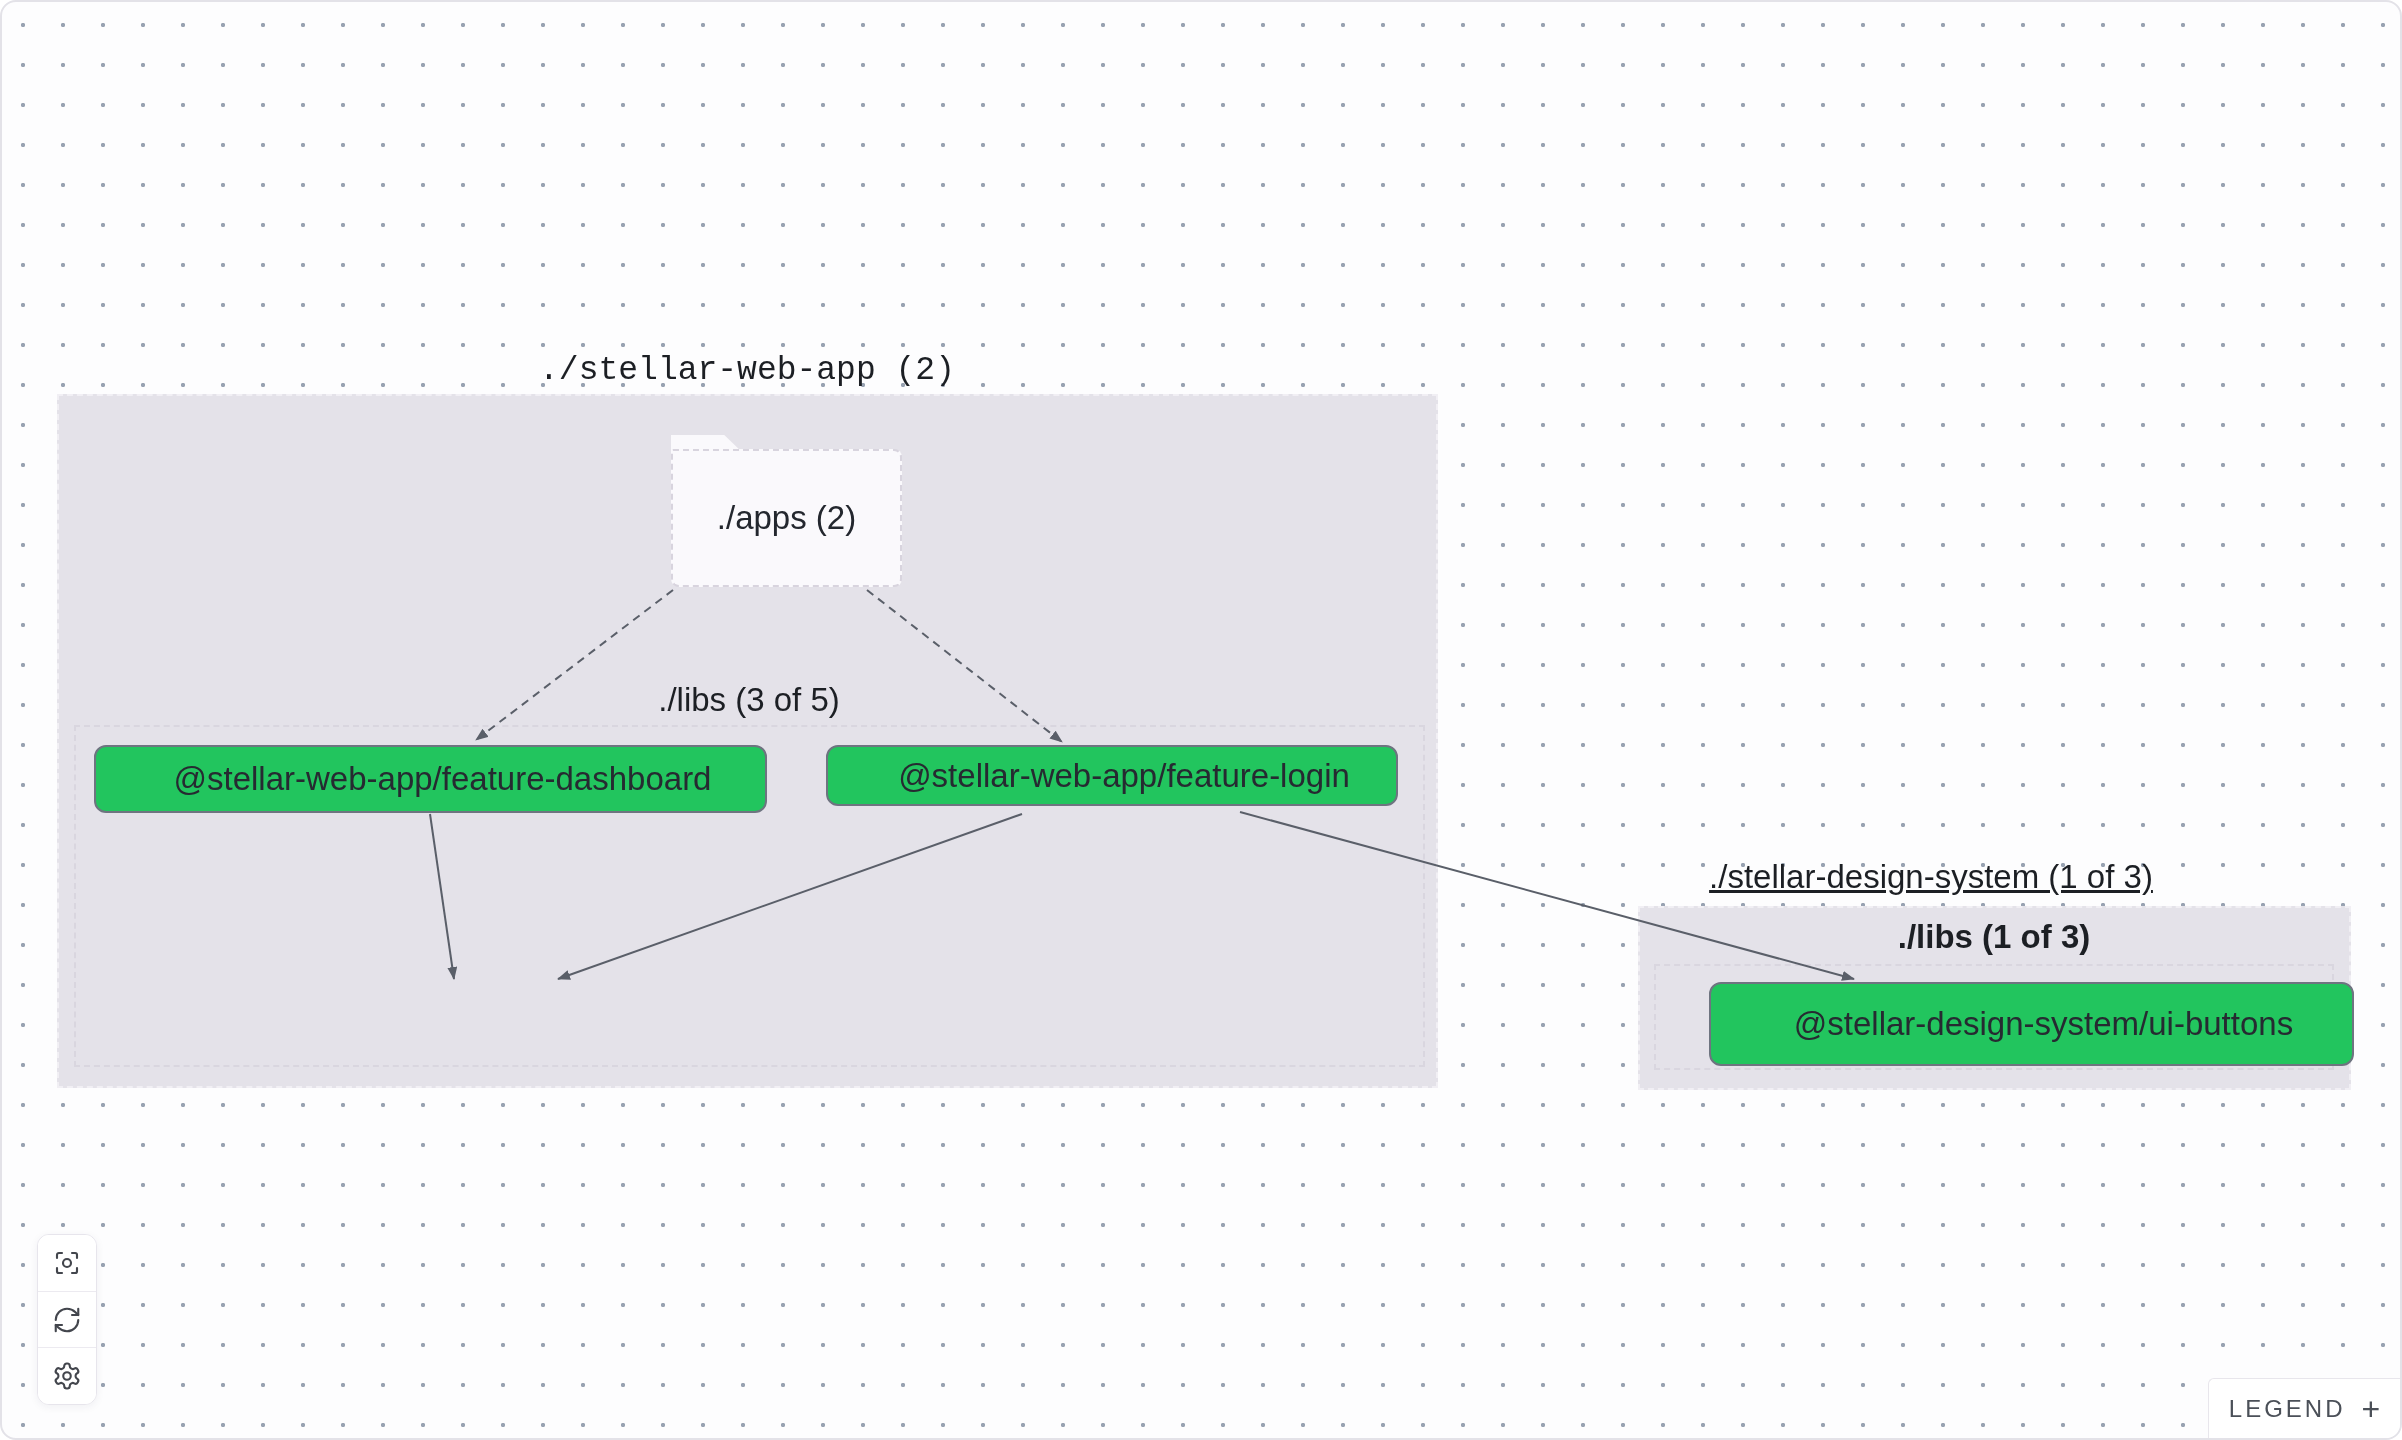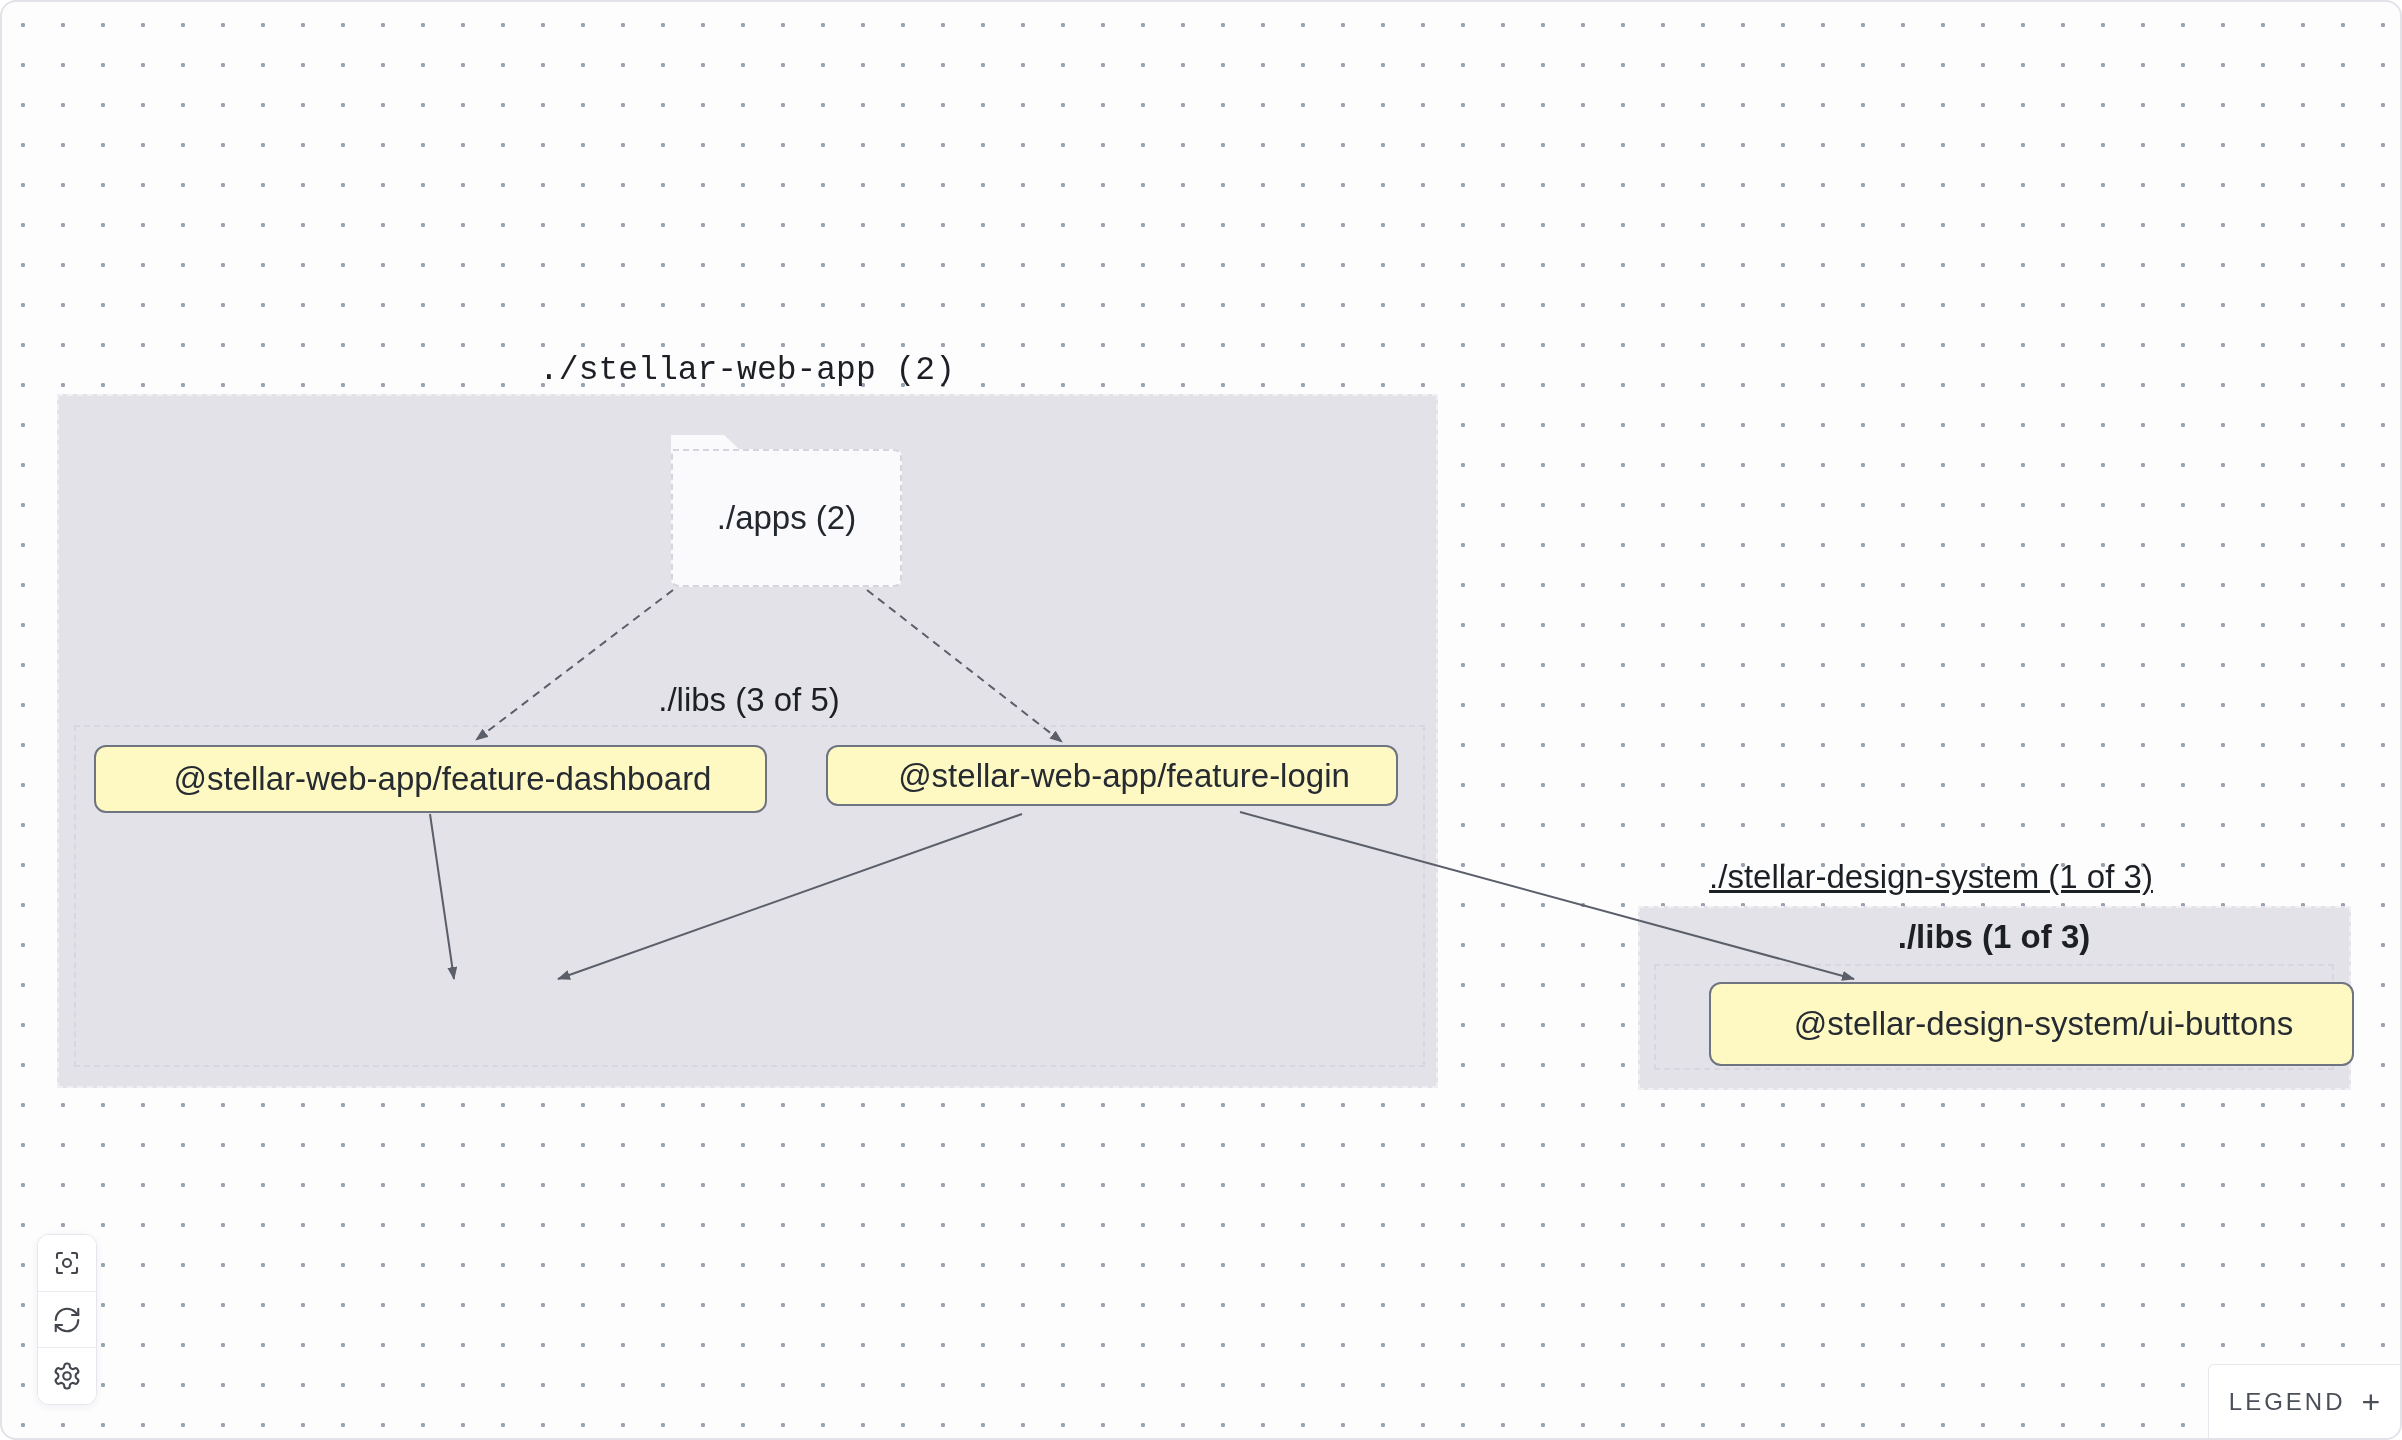--- a/index.html
+++ b/index.html
@@ -85,21 +85,21 @@
     height: 1440px;
     z-index: 4;
   }
   .edge { stroke: #5a5f69; stroke-width: 2; fill: none; }
   .edge.dashed { stroke-dasharray: 8 6; }
 
   
   .node {
     position: absolute;
     z-index: 5;
-    background: #fef9c3;
+    background: #22c55e;
     border: 2px solid #6e7480;
     border-radius: 12px;
     display: flex;
     align-items: center;
     justify-content: center;
     white-space: nowrap;
     font-size: 33px;
     color: #262a31;
     cursor: pointer;
     padding-left: 24px;
@@ -134,21 +134,21 @@
     padding: 0;
     cursor: pointer;
   }
   .toolbar button:last-child { border-bottom: none; }
   .toolbar svg { width: 30px; height: 30px; stroke: #43464d; fill: none; stroke-width: 1.7; stroke-linecap: round; stroke-linejoin: round; }
 
   
   .legend {
     position: absolute;
     right: 0; bottom: 0;
-    width: 192px; height: 74px;
+    width: 192px; height: 60px;
     background: #ffffff;
     border: 1px solid #e8e6ec;
     border-right: none;
     border-bottom: none;
     border-radius: 6px 0 0 0;
     display: flex;
     align-items: center;
     justify-content: center;
     gap: 16px;
     z-index: 10;

